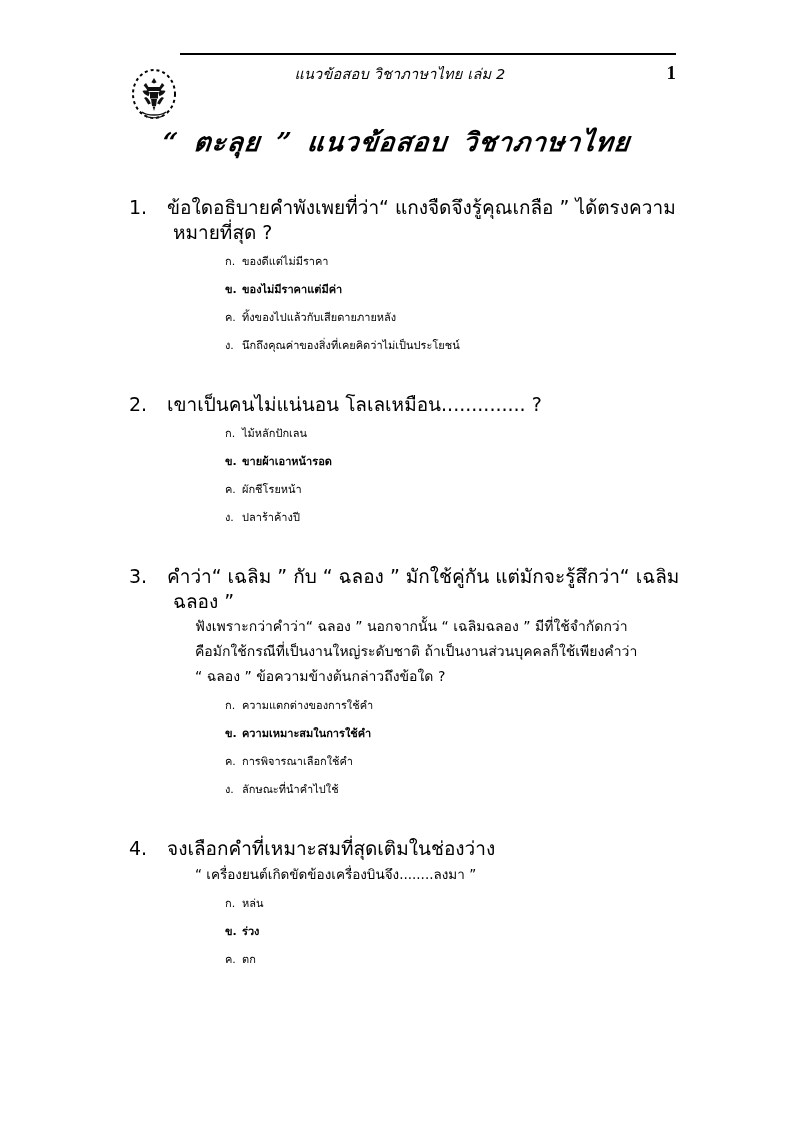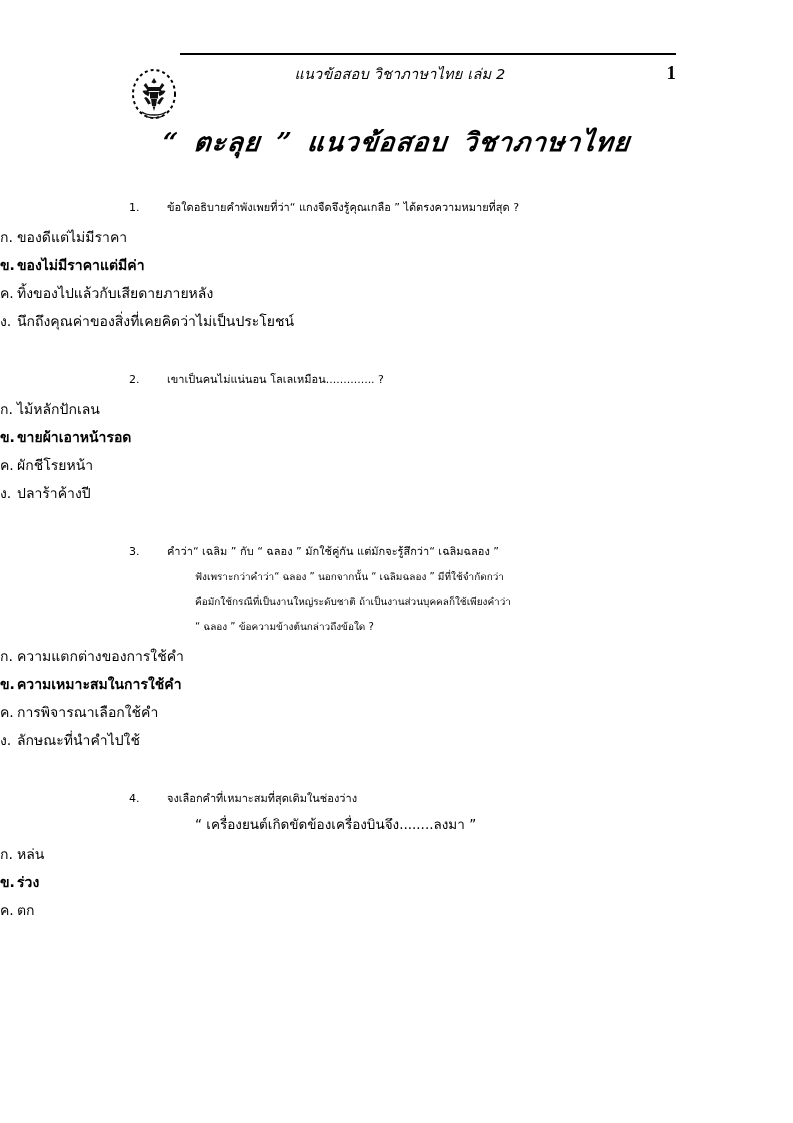--- a/index.html
+++ b/index.html
@@ -106,46 +106,47 @@
 
   .question {
     position: relative;
     margin: 0 0 22px 0;
   }
 
   .q-stem {
     position: relative;
     padding-left: 173px;
     padding-right: 110px;
-    font-size: 11px;
+    font-size: 19px;
     line-height: 25px;
     text-indent: -22px;
   }
   .q-stem .q-num {
     display: inline-block;
     min-width: 16px;
   }
   .q-cont {
     padding-left: 195px;
     padding-right: 110px;
-    font-size: 10px;
+    font-size: 14px;
     line-height: 25px;
   }
   .q-quote {
     padding-left: 195px;
     padding-right: 110px;
     font-size: 13.5px;
     line-height: 26px;
   }
 
   .choices {
     margin-top: 3px;
   }
   .choice {
-    font-size: 14px;
+    padding-left: 225px;
+    font-size: 11px;
     line-height: 28px;
     white-space: nowrap;
   }
   .choice .c-label {
     display: inline-block;
     min-width: 17px;
   }
   .choice.is-answer {
     font-weight: bold;
   }

